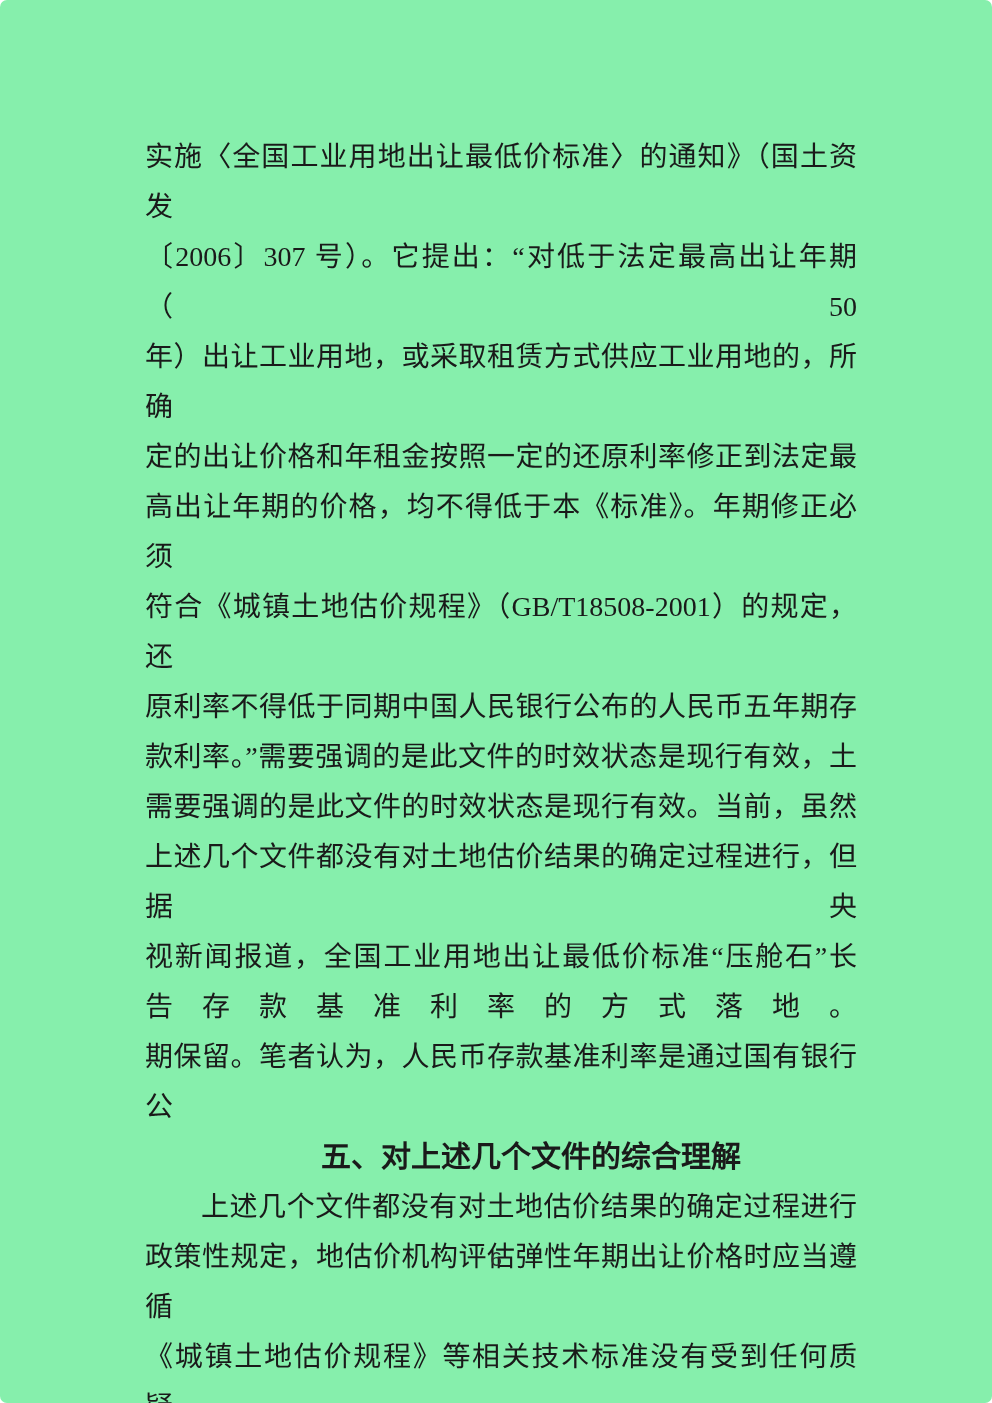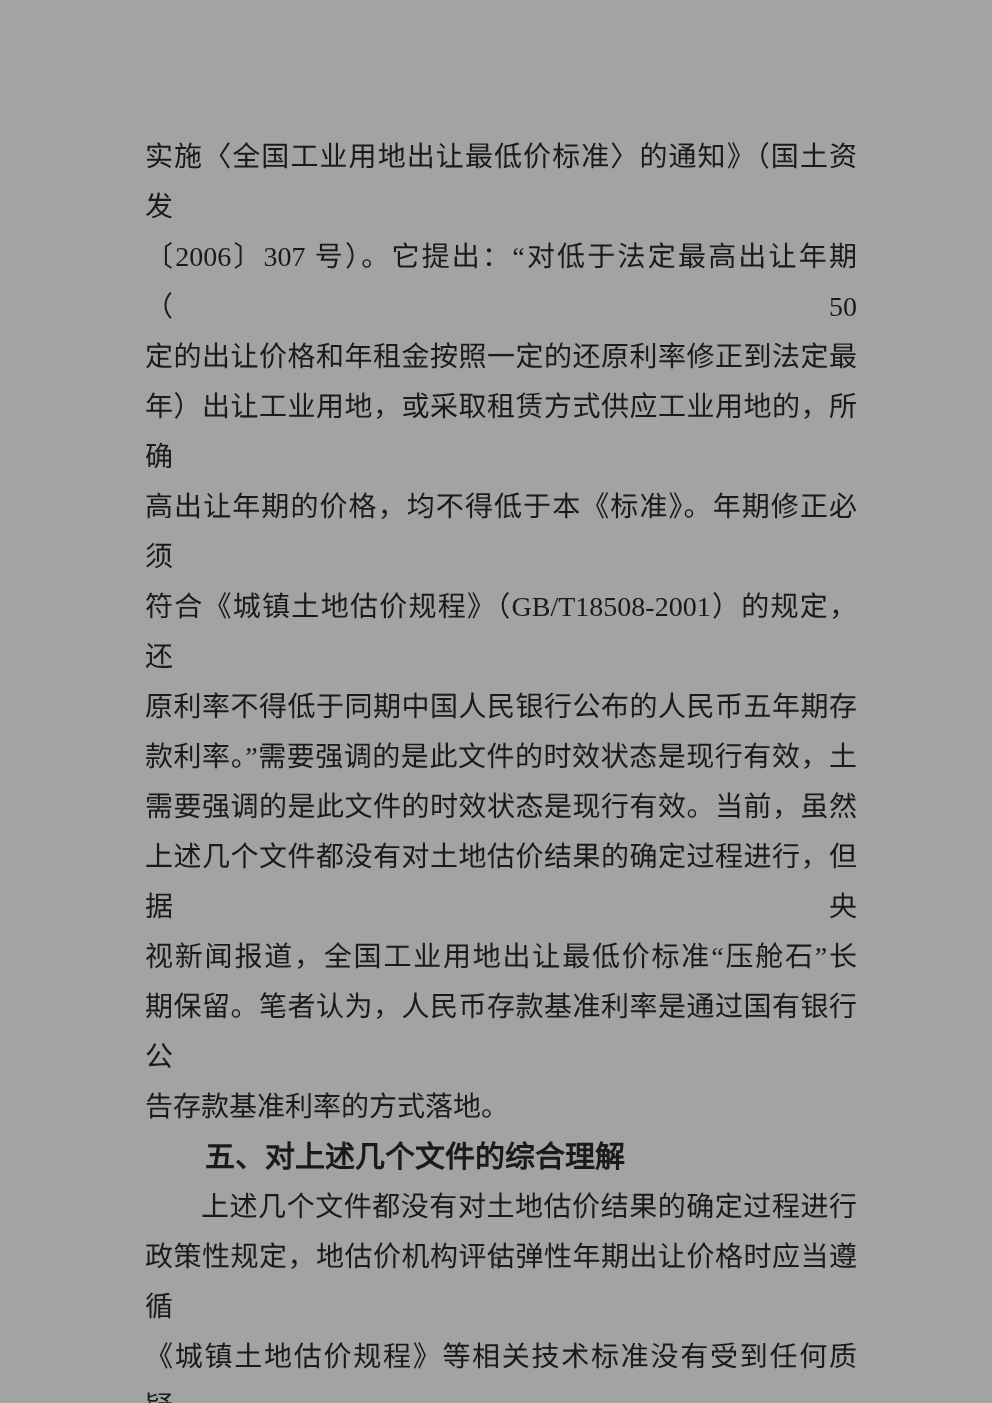--- a/index.html
+++ b/index.html
@@ -8,21 +8,22 @@
     width: 992px;
     height: 1403px;
     position: relative;
     font-family: "Liberation Serif", "DejaVu Serif", serif;
     color: #1a1a1a;
     overflow: hidden;
   }
   .page {
     position: absolute;
     inset: 0;
-    background: #a3a3a3;
+    background: #86efac;
+    border-radius: 7px;
   }
   .content {
     position: absolute;
     left: 145px;
     top: 132px;
     width: 712px;
   }
   .para { width: 100%; }
   .line {
     font-size: 28px;
@@ -37,21 +38,21 @@
     text-align-last: left;
     -moz-text-align-last: left;
   }
   
   .para.indent-first .line:first-child { text-indent: 2em; }
   .heading {
     font-size: 30px;
     line-height: 50px;
     font-weight: bold;
     text-indent: 2em;
-    text-align: left;
+    text-align: center;
   }
   .footer {
     position: absolute;
     top: 1246px;
     left: 0;
     width: 100%;
     text-align: center;
     font-size: 21px;
     line-height: 26px;
     color: #2b2b2b;
@@ -60,31 +61,31 @@
 </style>
 </head>
 <body>
 
 <div class="page">
   <div class="content">
 
     <div class="para end-left">
         <div class="line">实施〈全国工业用地出让最低价标准〉的通知》（国土资发</div>
         <div class="line">〔2006〕307 号）。它提出：“对低于法定最高出让年期（50</div>
+        <div class="line">年）出让工业用地，或采取租赁方式供应工业用地的，所确</div>
         <div class="line">定的出让价格和年租金按照一定的还原利率修正到法定最</div>
-        <div class="line">年）出让工业用地，或采取租赁方式供应工业用地的，所确</div>
         <div class="line">高出让年期的价格，均不得低于本《标准》。年期修正必须</div>
         <div class="line">符合《城镇土地估价规程》（GB/T18508-2001）的规定，还</div>
         <div class="line">原利率不得低于同期中国人民银行公布的人民币五年期存</div>
         <div class="line">款利率。”需要强调的是此文件的时效状态是现行有效，土</div>
         <div class="line">需要强调的是此文件的时效状态是现行有效。当前，虽然</div>
         <div class="line">上述几个文件都没有对土地估价结果的确定过程进行，但据央</div>
         <div class="line">视新闻报道，全国工业用地出让最低价标准“压舱石”长</div>
+        <div class="line">告存款基准利率的方式落地。</div>
         <div class="line">期保留。笔者认为，人民币存款基准利率是通过国有银行公</div>
-        <div class="line">告存款基准利率的方式落地。</div>
       </div>
 
     <h2 class="heading">五、对上述几个文件的综合理解</h2>
 
     <div class="para end-left indent-first">
         <div class="line">上述几个文件都没有对土地估价结果的确定过程进行</div>
         <div class="line">政策性规定，地估价机构评估弹性年期出让价格时应当遵循</div>
         <div class="line">《城镇土地估价规程》等相关技术标准没有受到任何质疑，</div>
       </div>
 

